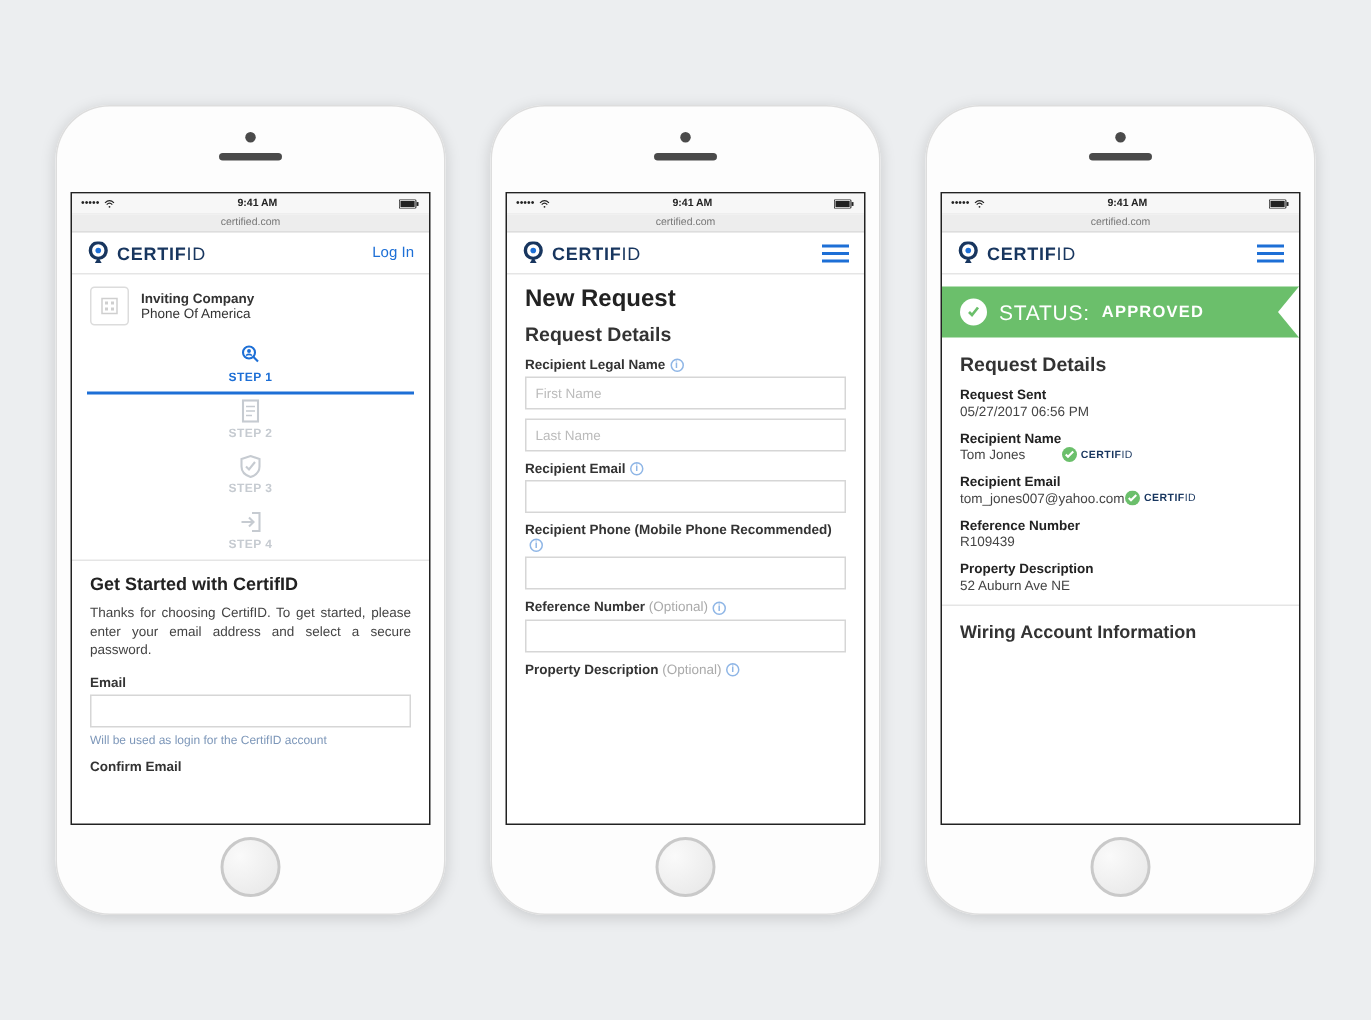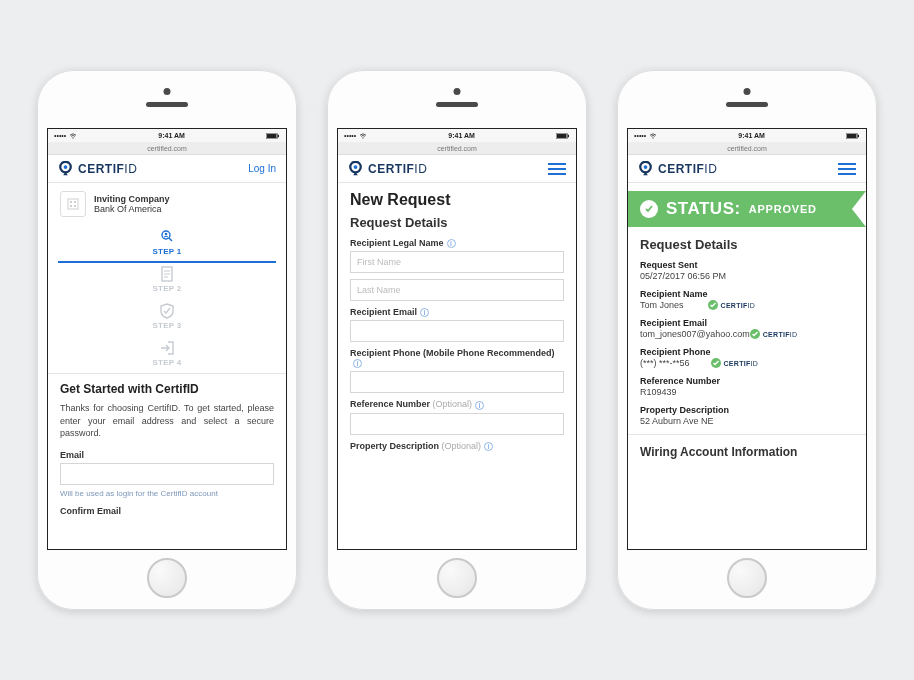--- a/index.html
+++ b/index.html
@@ -132,21 +132,21 @@
   .status-ribbon::after {
     content:"";
     position:absolute; right:0; top:0; bottom:0; width:14px;
     background:#fff;
     clip-path: polygon(100% 0, 100% 100%, 0 50%);
   }
   .status-check {
     width:18px; height:18px; border-radius:50%;
     background:#fff; display:flex; align-items:center; justify-content:center;
   }
-  .status-label { font-size:17px; letter-spacing:0.5px; font-weight:700;}
+  .status-label { font-size:14px; letter-spacing:0.5px; font-weight:400;}
   .status-value { font-size:11px; font-weight:700; letter-spacing:0.8px; }
   .detail-block { margin-bottom:8px; display:flex; justify-content:flex-start; align-items:flex-end; }
   .detail-left {}
   .detail-label { font-size:9px; font-weight:700; color:#222; }
   .detail-value { font-size:9px; color:#444; margin-top:1px; }
   .verify-badge { display:flex; align-items:center; gap:3px; }
   .verify-check { width:10px; height:10px; }
   .verify-text { font-size:7px; font-weight:700; color:#18365f; letter-spacing:0.3px;}
   .verify-text .thin { font-weight:400; }
   .section-title { font-size:12px; font-weight:700; margin:6px -12px 0; padding:10px 12px 0; border-top:1px solid #e5e5e5; }
@@ -197,21 +197,21 @@
           <svg width="14" height="14" viewBox="0 0 14 14">
               <rect x="2" y="2" width="10" height="10" fill="none" stroke="#cfcfcf"></rect>
               <rect x="4" y="4" width="2" height="2" fill="#cfcfcf"></rect>
               <rect x="8" y="4" width="2" height="2" fill="#cfcfcf"></rect>
               <rect x="4" y="8" width="2" height="2" fill="#cfcfcf"></rect>
               <rect x="8" y="8" width="2" height="2" fill="#cfcfcf"></rect>
             </svg>
         </div>
         <div>
           <div class="company-label">Inviting Company</div>
-          <div class="company-name">Bank Of America</div>
+          <div class="company-name">Phone Of America</div>
         </div>
       </div>
       <div class="steps">
         <div class="step active">
           <div class="step-icon">
               <svg width="16" height="16" viewBox="0 0 16 16">
                 <circle cx="7" cy="6" r="4" fill="none" stroke="#1d6fd6" stroke-width="1.4"></circle>
                 <circle cx="7" cy="5" r="1.3" fill="#1d6fd6"></circle>
                 <path d="M5 8 Q7 6.5 9 8" stroke="#1d6fd6" fill="none"></path>
                 <line x1="10" y1="9" x2="13" y2="12" stroke="#1d6fd6" stroke-width="1.4"></line>
@@ -400,33 +400,20 @@
             <div class="verify-badge">
               <svg class="verify-check" viewBox="0 0 10 10">
                 <circle cx="5" cy="5" r="5" fill="#6bbf6b"></circle>
                 <path d="M2.5 5 L4 6.5 L7.5 3" stroke="#fff" stroke-width="1.4" fill="none"></path>
               </svg>
               <span class="verify-text"><span>CERTIF</span><span class="thin">ID</span></span>
             </div>
           </div>
           <div class="detail-block">
             <div class="detail-left">
-              <div class="detail-label">Recipient Phone</div>
-              <div class="detail-value">(***) ***-**56</div>
-            </div>
-            <div class="verify-badge">
-              <svg class="verify-check" viewBox="0 0 10 10">
-                <circle cx="5" cy="5" r="5" fill="#6bbf6b"></circle>
-                <path d="M2.5 5 L4 6.5 L7.5 3" stroke="#fff" stroke-width="1.4" fill="none"></path>
-              </svg>
-              <span class="verify-text"><span>CERTIF</span><span class="thin">ID</span></span>
-            </div>
-          </div>
-          <div class="detail-block">
-            <div class="detail-left">
               <div class="detail-label">Reference Number</div>
               <div class="detail-value">R109439</div>
             </div>
           </div>
           <div class="detail-block">
             <div class="detail-left">
               <div class="detail-label">Property Description</div>
               <div class="detail-value">52 Auburn Ave NE</div>
             </div>
           </div>

